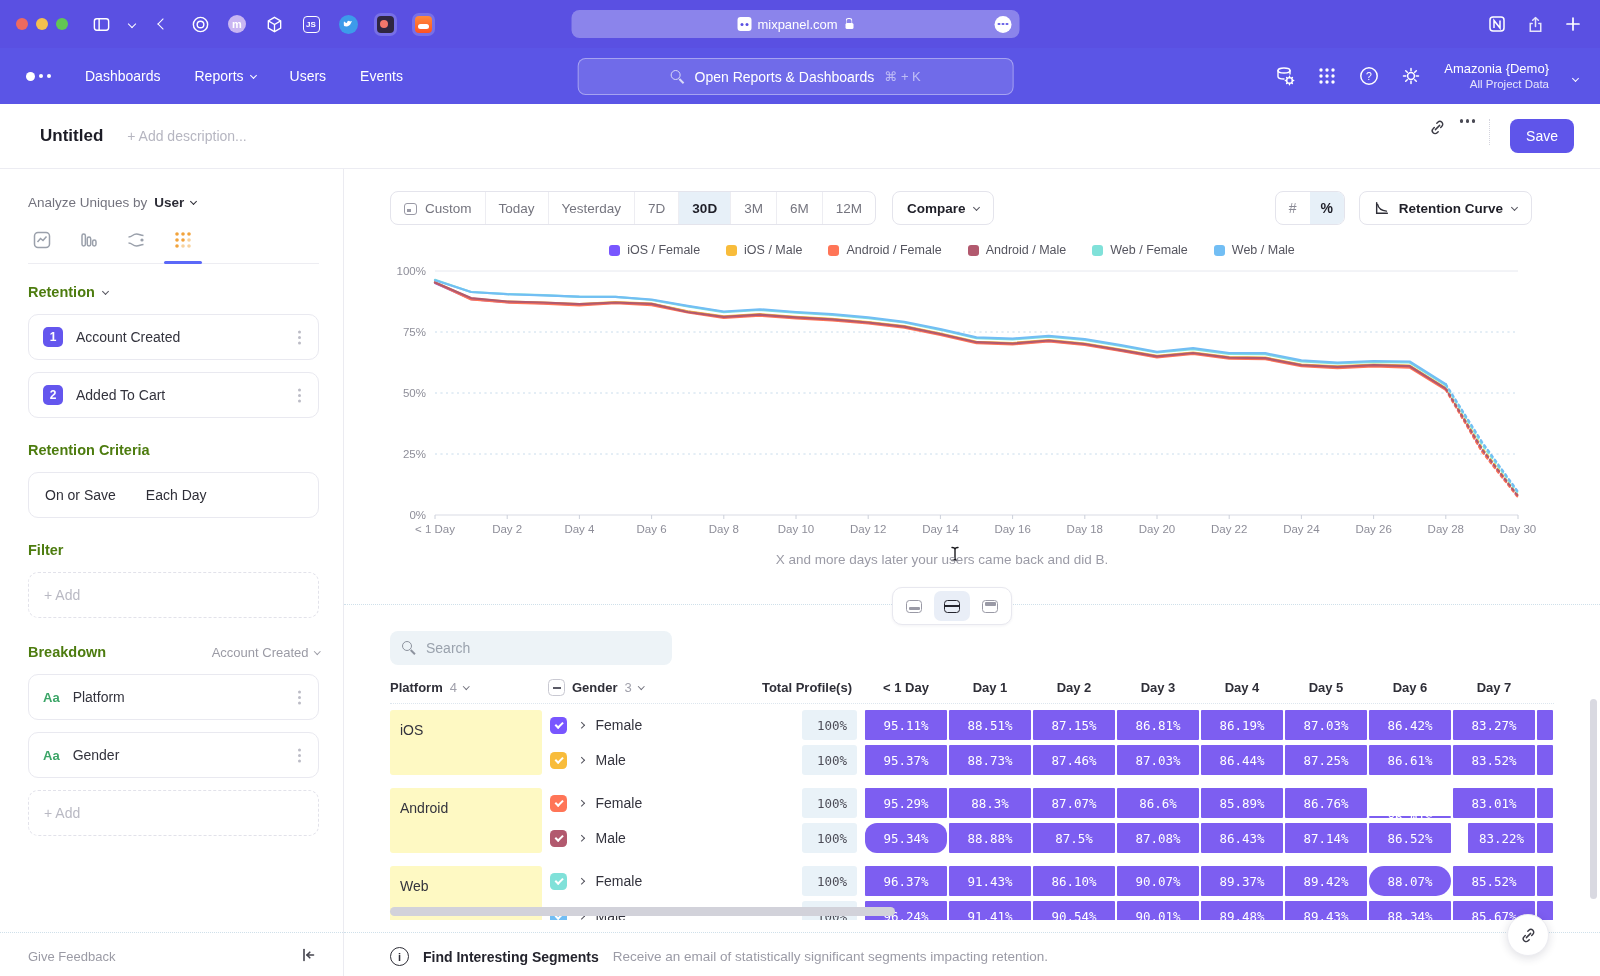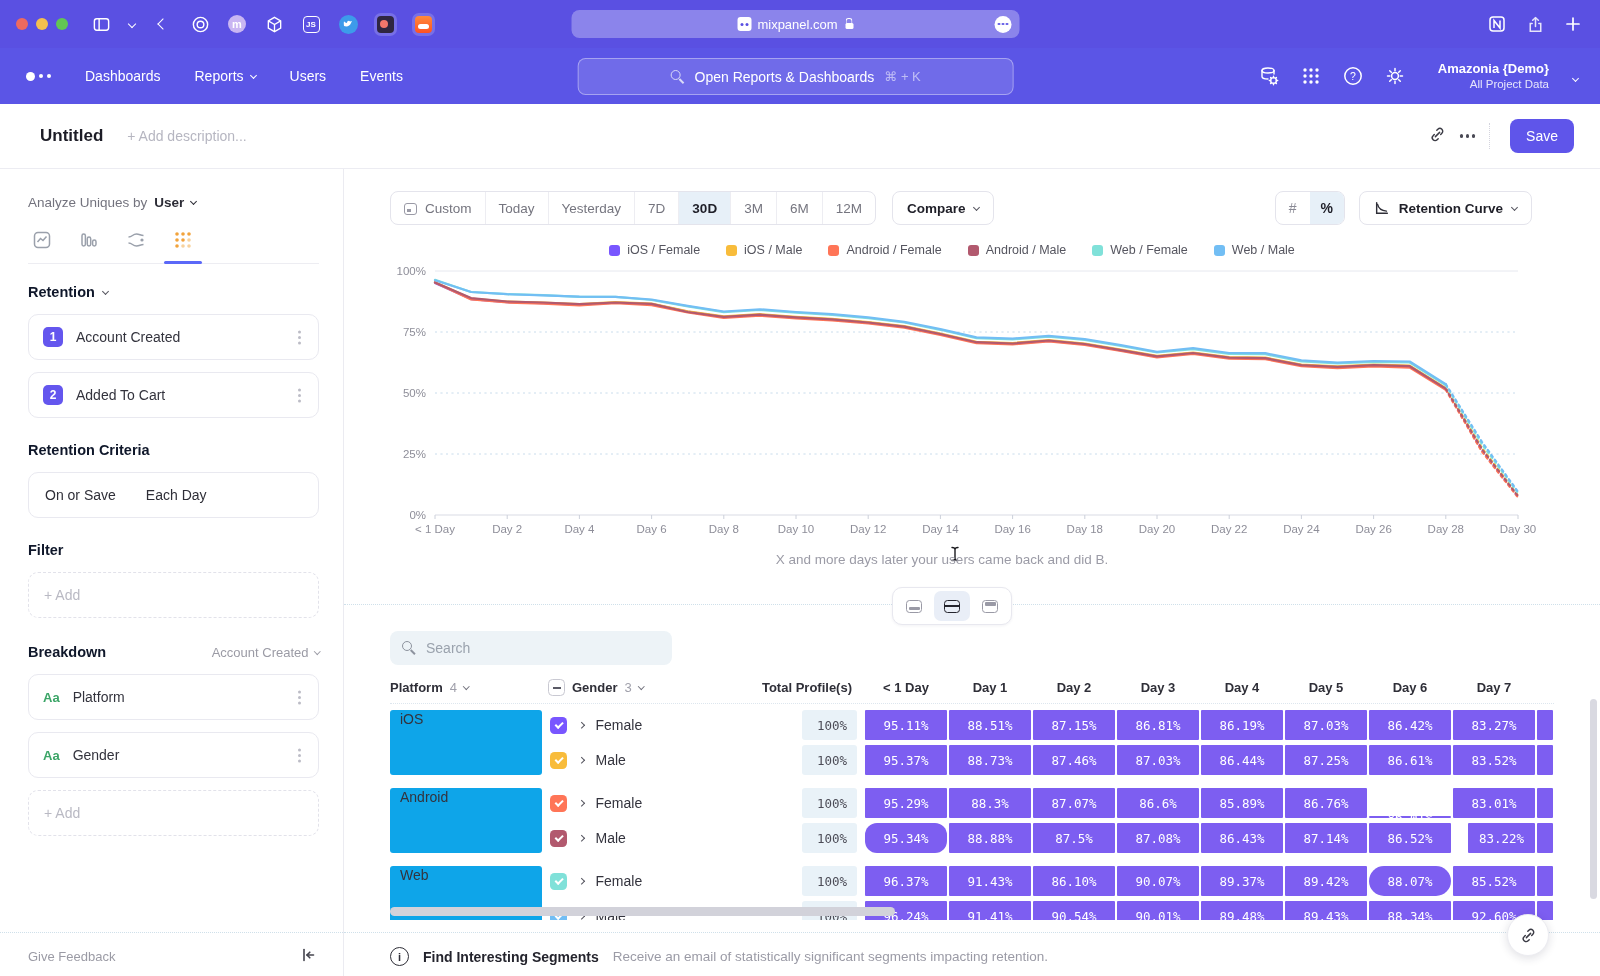--- a/index.html
+++ b/index.html
@@ -44,45 +44,45 @@
   .navitem{color:#fff;font-size:14px;display:flex;align-items:center;gap:7px;}
   .navitem .chv{width:5px;height:5px;margin-top:-2px;}
   .mpsearch{position:absolute;left:50%;top:10px;transform:translateX(-51%);width:436px;height:37px;border-radius:8px;
       background:rgba(255,255,255,.13);border:1px solid rgba(255,255,255,.38);display:flex;align-items:center;justify-content:center;gap:10px;color:#fff;font-size:14px;}
   .mag{position:relative;width:14px;height:14px;color:#d9daf8;}
   .mag::before{content:"";position:absolute;width:8px;height:8px;border:1.7px solid currentColor;border-radius:50%;left:0;top:0;}
   .mag::after{content:"";position:absolute;width:5.5px;height:1.7px;background:currentColor;transform:rotate(45deg);left:8px;top:10px;}
   .shortcut{opacity:.55;font-size:13px;}
   .navright{position:absolute;right:22px;top:0;height:56px;display:flex;align-items:center;gap:20px;}
   .project{color:#fff;text-align:right;line-height:1.25;margin-left:2px;}
-  .project .pname{font-size:13px;font-weight:bold;margin-left:10px;}
+  .project .pname{font-size:13px;font-weight:normal;}
   .project .pscope{font-size:11.5px;opacity:.85;}
 
   
   .reportbar{height:65px;background:#fff;border-bottom:1px solid #ececf2;display:flex;align-items:center;padding:0 26px 0 40px;}
   .rtitle{font-size:17px;font-weight:bold;color:#1c1c26;}
   .rdesc{font-size:14px;color:#b6b6c1;margin-left:24px;flex:1;}
-  .rright{display:flex;align-items:center;gap:20px;}
+  .rright{display:flex;align-items:flex-start;gap:20px;}
   .hdots{width:3.5px;height:3.5px;border-radius:50%;background:#4a4a55;box-shadow:-6px 0 0 #4a4a55,6px 0 0 #4a4a55;}
   .vdiv{height:26px;border-left:1px dotted #d4d4de;}
   .savebtn{background:#5f55ea;color:#fff;font-size:14px;padding:9px 16px;border-radius:8px;border:none;font-family:inherit;}
 
   
   .appbody{display:flex;height:819px;position:relative;}
   .sidebar{width:344px;border-right:1px solid #ebebf1;position:relative;padding:26px 24px 0 28px;background:#fff;flex-shrink:0;}
   .main{flex:1;position:relative;background:#fff;}
 
   
   .analyze{display:flex;align-items:center;gap:7px;font-size:13.5px;color:#73737e;}
   .analyze b{color:#2c2c36;font-weight:bold;}
   .analyze .chv{width:5px;height:5px;color:#2c2c36;margin-top:-2px;}
   .tabs{display:flex;gap:27px;padding:20px 4px 13px;border-bottom:1px solid #ededf2;position:relative;margin-bottom:20px;}
   .tab{width:20px;height:20px;position:relative;}
   .tab.active::after{content:"";position:absolute;left:-9px;right:-9px;bottom:-14px;height:3px;border-radius:2px;background:#5b68f8;}
-  .shead{font-size:14.5px;font-weight:bold;color:#0f172a;margin:24px 0 14px;display:flex;align-items:center;gap:8px;}
+  .shead{font-size:14.5px;font-weight:bold;color:#4d7c0f;margin:24px 0 14px;display:flex;align-items:center;gap:8px;}
   .shead .chv{width:5px;height:5px;color:#55555f;margin-top:-2px;}
   .sheadrow{display:flex;align-items:center;justify-content:space-between;margin:26px 0 14px;}
   .sheadrow .shead{margin:0;}
   .scopesel{font-size:13px;color:#9b9ba5;display:flex;align-items:center;gap:6px;}
   .scopesel .chv{width:4.5px;height:4.5px;margin-top:-2px;}
   .card{height:46px;border:1px solid #e9e9f0;border-radius:10px;display:flex;align-items:center;padding:0 14px;background:#fff;margin-bottom:12px;}
   .badge{width:20px;height:20px;border-radius:5px;background:#6456ee;color:#fff;font-size:12px;font-weight:bold;display:flex;align-items:center;justify-content:center;margin-right:13px;}
   .aa{color:#3ba567;font-size:13px;font-weight:bold;margin-right:13px;}
   .cardlabel{font-size:14px;color:#33333d;flex:1;}
   .kebab{width:3px;height:3px;border-radius:50%;background:#bcbcc6;box-shadow:0 -5.5px 0 #bcbcc6,0 5.5px 0 #bcbcc6;margin-right:3px;}
@@ -136,21 +136,21 @@
   .thcell .chv{width:4.5px;height:4.5px;color:#73737e;margin-top:-2px;}
   .thlabel{font-weight:bold;}
   .th-total{justify-content:flex-end;padding-right:12px;font-weight:bold;}
   .dayhead{font-size:13px;font-weight:bold;color:#2f2f38;text-align:center;}
   .cbx{width:17px;height:17px;border-radius:4.5px;display:flex;align-items:center;justify-content:center;flex-shrink:0;}
   .cbx.empty{background:#fff;border:1.5px solid #c9c9d2;}
   .minus{width:8px;height:2px;background:#5b5b66;}
   .ck{width:8px;height:4.5px;border-left:2px solid #fff;border-bottom:2px solid #fff;transform:rotate(-45deg);margin-top:-2px;}
   .tablebody{position:absolute;left:46px;top:541px;height:210px;overflow:hidden;width:1230px;}
   .tgroup{display:grid;grid-template-columns:158px 212px 104px repeat(8,84px) 18px;grid-auto-rows:30px;row-gap:5px;margin-bottom:13px;}
-  .pcell{grid-column:1;grid-row:1/span 2;background:#0ea5e9;border-radius:3px;margin-right:6px;padding:1px 10px;font-size:14px;color:#33333d;}
+  .pcell{grid-column:1;grid-row:1/span 2;background:#fef9c3;border-radius:3px;margin-right:6px;padding:12px 10px;font-size:14px;color:#33333d;}
   .gcell{display:flex;align-items:center;gap:12px;font-size:14px;color:#33333d;padding-left:2px;}
   .gcell .chv{width:4.5px;height:4.5px;color:#55555f;}
   .tcell{background:#e9f2f8;border-radius:3px;display:flex;align-items:center;justify-content:flex-end;padding-right:10px;margin:0 7px 0 42px;
          font-family:"DejaVu Sans Mono",monospace;font-size:12.5px;color:#4c4c57;}
   .vcell{background:#7d5ef1;margin:0 1px;border-radius:1px;display:flex;align-items:center;justify-content:center;
          color:#fff;font-family:"DejaVu Sans Mono",monospace;font-size:12.5px;}
   .hscroll{position:absolute;left:46px;top:738px;width:505px;height:9px;border-radius:5px;background:#d2d2da;}
   .vscroll{position:absolute;right:3px;top:530px;width:7px;height:200px;border-radius:4px;background:#d9d9e1;}
 
   
@@ -743,21 +743,21 @@
               <span>Male</span>
             </div>
             <div class="tcell" style="grid-area: 2 / 3;">100%</div>
             <div class="vcell" style="grid-area: 2 / 4;">96.24%</div>
             <div class="vcell" style="grid-area: 2 / 5;">91.41%</div>
             <div class="vcell" style="grid-area: 2 / 6;">90.54%</div>
             <div class="vcell" style="grid-area: 2 / 7;">90.01%</div>
             <div class="vcell" style="grid-area: 2 / 8;">89.48%</div>
             <div class="vcell" style="grid-area: 2 / 9;">89.43%</div>
             <div class="vcell" style="grid-area: 2 / 10;">88.34%</div>
-            <div class="vcell" style="grid-area: 2 / 11;">92.60%</div>
+            <div class="vcell" style="grid-area: 2 / 11;">85.67%</div>
             <div class="vcell" style="grid-area: 2 / 12;"></div>
           </div>
         </div>
 
       <div class="hscroll"></div>
       <div class="vscroll"></div>
 
       <div class="mainfoot">
         <span class="icircle">i</span>
         <span class="segtitle">Find Interesting Segments</span>

